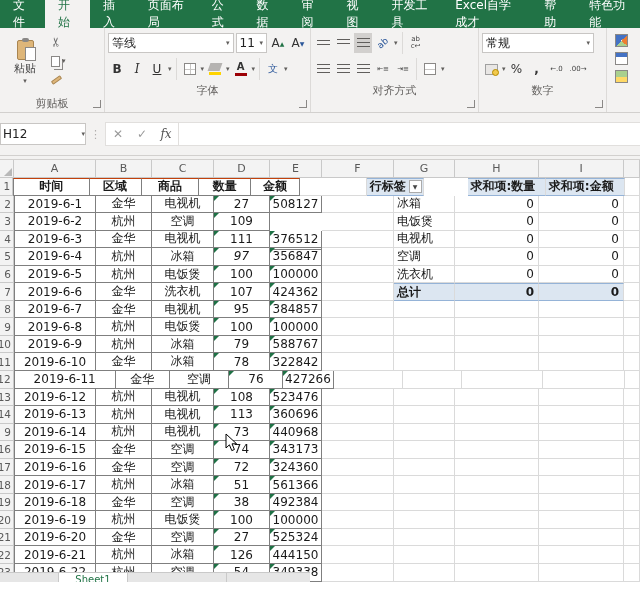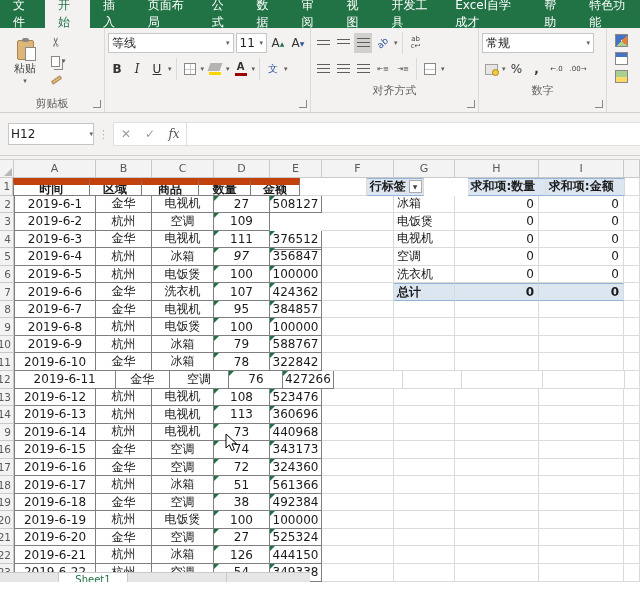--- a/index.html
+++ b/index.html
@@ -57,21 +57,21 @@
   .q { background:
        linear-gradient(135deg,#4472c4 0 50%,transparent 50%),
        linear-gradient(225deg,#ed7d31 0 50%,transparent 50%),
        linear-gradient(45deg,#a9d08e 0 50%,transparent 50%),
        linear-gradient(315deg,#ffd966 0 50%,transparent 50%); }
   .tbl-ic { background:linear-gradient(to bottom,#4472c4 0 4px,#fff 4px); }
   .cs-ic { background:linear-gradient(to bottom,#a9d08e 0 6px,#ffd966 6px); }
   .stylescut { display:flex; flex-direction:column; gap:2px; padding:4px 0 0 6px; border-left:1px solid #dcdad8; flex:1; overflow:hidden; }
 
   
-  .fbar { height:43px; background:#f3f2f1; display:flex; align-items:center; padding:6px 0 6px 8px; border-bottom:1px solid #d2d0ce; }
+  .fbar { height:43px; background:#f3f2f1; display:flex; align-items:center; padding:6px 0 6px 0; border-bottom:1px solid #d2d0ce; }
   .namebox { width:86px; height:22px; background:#fff; border:1px solid #c8c6c4; display:flex; align-items:center;
              font-size:12px; color:#222; padding-left:2px; justify-content:space-between; }
   .grip { color:#b0aeac; font-size:11px; padding:0 4px; }
   .fxbtns { display:flex; align-items:center; background:#fff; border:1px solid #e1dfdd; height:24px; }
   .fxbtns span { width:24px; text-align:center; color:#9a9a9a; font-size:12px; }
   .fx { font-family:"DejaVu Serif", serif; font-style:italic; color:#555 !important; }
   .finput { flex:1; height:24px; background:#fff; border-top:1px solid #e1dfdd; border-bottom:1px solid #e1dfdd; }
   .prehdr { height:4px; background:#f3f2f1; border-bottom:1px solid #d2d0ce; }
 
   
@@ -83,21 +83,21 @@
   .corner i { position:absolute; right:1px; bottom:1px; width:0; height:0;
               border-left:8px solid transparent; border-bottom:8px solid #b8b8b8; }
   .grow { display:flex; height:17.56px; }
   .rowhdr { width:14px; background:#f3f3f3; border-right:1px solid #c9c9c9; border-bottom:1px solid #c9c9c9;
             font-size:10.5px; color:#595959; display:flex; align-items:center; justify-content:flex-end;
             padding-right:2px; overflow:hidden; }
   .cell { font-size:12px; color:#1a1a1a; display:flex; align-items:center; justify-content:center;
           border-right:1px solid #dadada; border-bottom:1px solid #dadada; position:relative; overflow:hidden; }
   .cell.tbl { border-right:1px solid #7f7f7f; border-bottom:1px solid #7f7f7f; }
   .cell.tbl.first { border-left:1px solid #7f7f7f; }
-  .cell.toprow { border-top:7px solid #c2410c; font-weight:bold; }
+  .cell.toprow { border-top:1px solid #c2410c; font-weight:bold; }
   .cell.pvt-h { background:#dce6f1; font-weight:bold; justify-content:flex-start; padding-left:3px;
                 border-top:1px solid #95b3d7; border-bottom:1px solid #95b3d7; }
   .cell.pvt-lbl { justify-content:flex-start; padding-left:3px; }
   .cell.pvt-num { justify-content:flex-end; padding-right:4px; }
   .cell.pvt-total { background:#dce6f1; font-weight:bold; border-top:1px solid #95b3d7; border-bottom:1px solid #95b3d7; }
   .tri { position:absolute; left:0; top:0; width:0; height:0;
          border-top:5px solid #1e7145; border-right:5px solid transparent; }
   .filterbtn { width:13px; height:13px; background:#fff; border:1px solid #ababab; margin-left:auto; margin-right:1px;
                display:flex; align-items:center; justify-content:center; font-size:6px; color:#444; font-weight:normal; }
   .cursor { position:absolute; left:225px; top:273px; z-index:5; }
@@ -201,20 +201,21 @@
           <span class="bar" style="background:#9c0006;"></span>
         </span>
       </div>
       <span class="drop">▾</span>
       <span class="vsep"></span>
       <div class="fbtn">
         <span style="font-size:10px;color:#2b579a;">文</span>
       </div>
       <span class="drop">▾</span>
     </div>
+    <div class="glabel">字体</div>
     <span class="launcher"></span>
   </div>
 
   <div class="rgroup" style="width:168px;">
     <div class="row1">
       <div class="fbtn">
           <span class="alignic lines" style="height:6px;"></span>
         </div>
       <div class="fbtn">
           <span class="alignic lines" style="height:8px;"></span>

